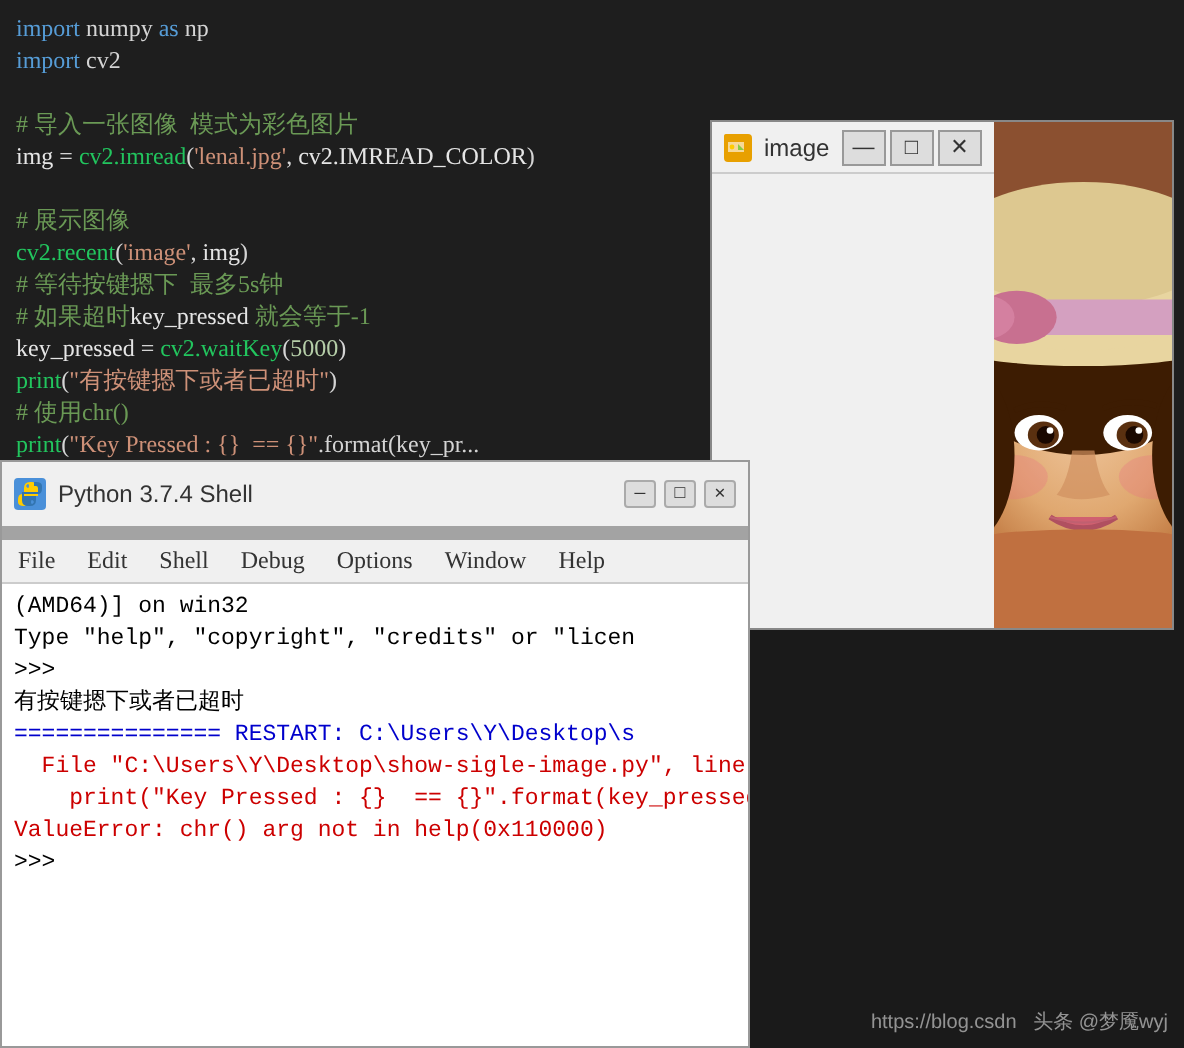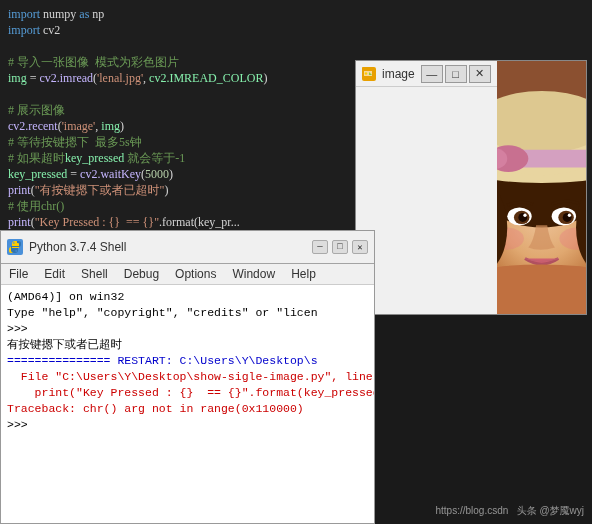--- a/index.html
+++ b/index.html
@@ -35,43 +35,43 @@
     }
 
     .code-line {
       line-height: 16px;
       white-space: pre;
       font-size: 12px;
       font-family: Liberation Serif, serif;
     }
 
     .kw { color: #569cd6; }
-    .fn { color: #c4b5fd; }
+    .fn { color: #22c55e; }
     .str { color: #ce9178; }
     .cm { color: #6a9955; }
-    .var { color: #86efac; text-align: right; }
+    .var { color: #e5e5e5; text-align: right; }
     .plain { color: #d4d4d4; }
     .num { color: #b5cea8; }
 
     
     .shell-window {
       position: absolute;
       top: 230px;
       left: 0;
       width: 375px;
       height: 294px;
       background: #ffffff;
       border: 1px solid #999;
       display: flex;
       flex-direction: column;
     }
 
     .shell-titlebar {
       background: #f0f0f0;
-      border-bottom: 1px solid #a3a3a3;
+      border-bottom: 7px solid #a3a3a3;
       padding: 16px 6px;
       display: flex;
       align-items: center;
       gap: 6px;
       height: 26px;
     }
 
     .shell-icon {
       width: 16px;
       height: 16px;
@@ -110,21 +110,21 @@
       cursor: pointer;
       color: #333;
     }
 
     .shell-menubar {
       background: #f0f0f0;
       border-bottom: 1px solid #ccc;
       padding: 2px 6px;
       display: flex;
       gap: 12px;
-      font-family: Liberation Sans, sans-serif;
+      font-family: Liberation Serif, serif;
       font-size: 12px;
       color: #333;
     }
 
     .shell-menubar span {
       cursor: pointer;
       padding: 1px 2px;
     }
 
     .shell-content {
@@ -358,19 +358,19 @@
       <span>Help</span>
     </div>
     <div class="shell-content">
       <div class="shell-line shell-normal">(AMD64)] on win32</div>
       <div class="shell-line shell-normal">Type "help", "copyright", "credits" or "licen</div>
       <div class="shell-line shell-prompt">&gt;&gt;&gt; </div>
       <div class="shell-line shell-normal">有按键摁下或者已超时</div>
       <div class="shell-line separator-line">=============== RESTART: C:\Users\Y\Desktop\s</div>
       <div class="shell-line shell-error">  File "C:\Users\Y\Desktop\show-sigle-image.py", line 14, in &lt;module&gt;</div>
       <div class="shell-line shell-error">    print("Key Pressed : {}  == {}".format(key_pressed, chr(key_pressed)))</div>
-      <div class="shell-line shell-error">Traceback: chr() arg not in range(0x110000)</div>
+      <div class="shell-line shell-error">ValueError: chr() arg not in help(0x110000)</div>
       <div class="shell-line shell-prompt">&gt;&gt;&gt; </div>
     </div>
   </div>
 
   <div class="watermark">https://blog.csdn &nbsp; 头条 @梦魇wyj</div>
 </div>
 
 </body></html>

